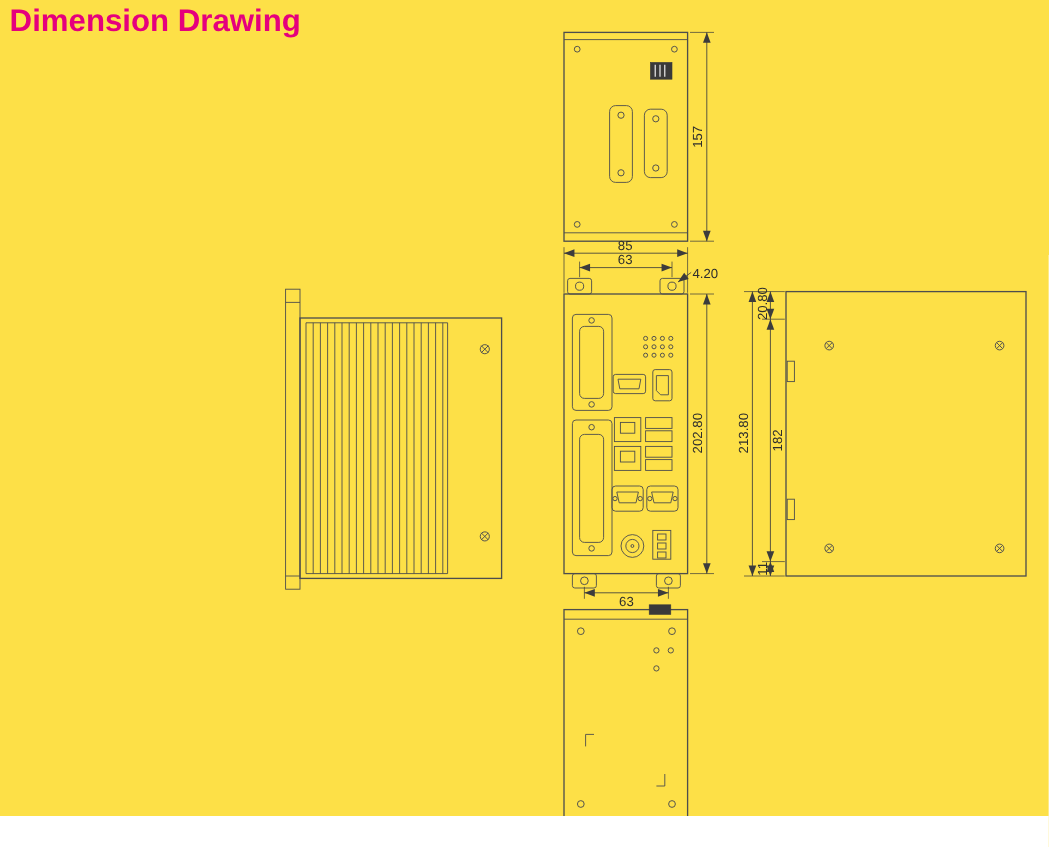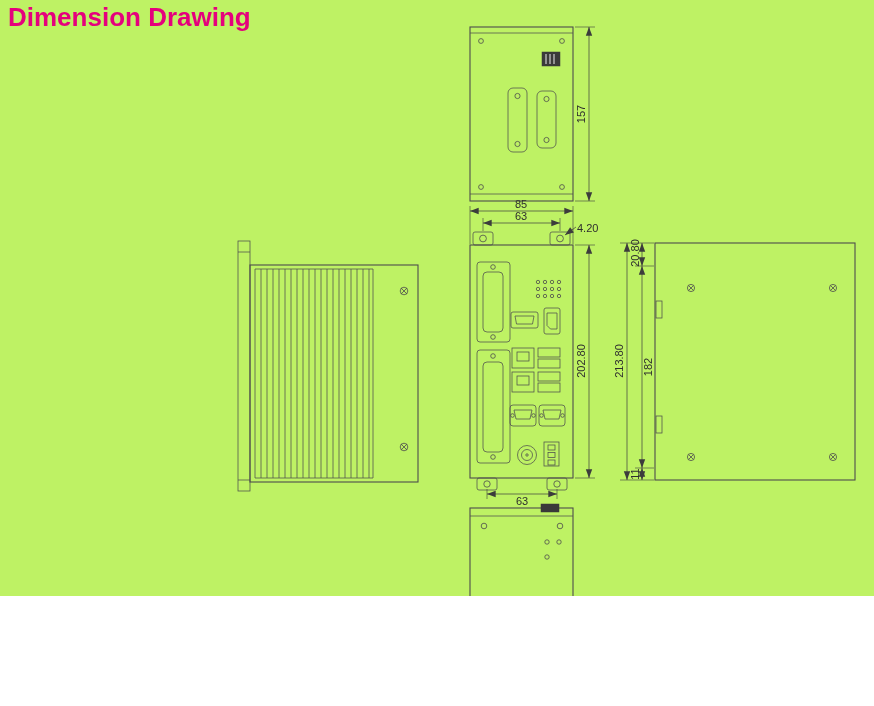--- a/index.html
+++ b/index.html
@@ -1,20 +1,20 @@
 <!DOCTYPE html>
 <html><head>
 <meta charset="utf-8">
 <style>
   html, body { margin: 0; padding: 0; background: #ffffff; }
   .page {
     position: relative;
     width: 874px;
-    height: 596px;
-    background: #bef264;
+    height: 680px;
+    background: #fde047;
     overflow: hidden;
     font-family: "Liberation Sans", sans-serif;
   }
   .title {
     position: absolute;
     left: 8px;
     top: 2px;
     font-size: 26px;
     font-weight: bold;
     color: #e5007d;

